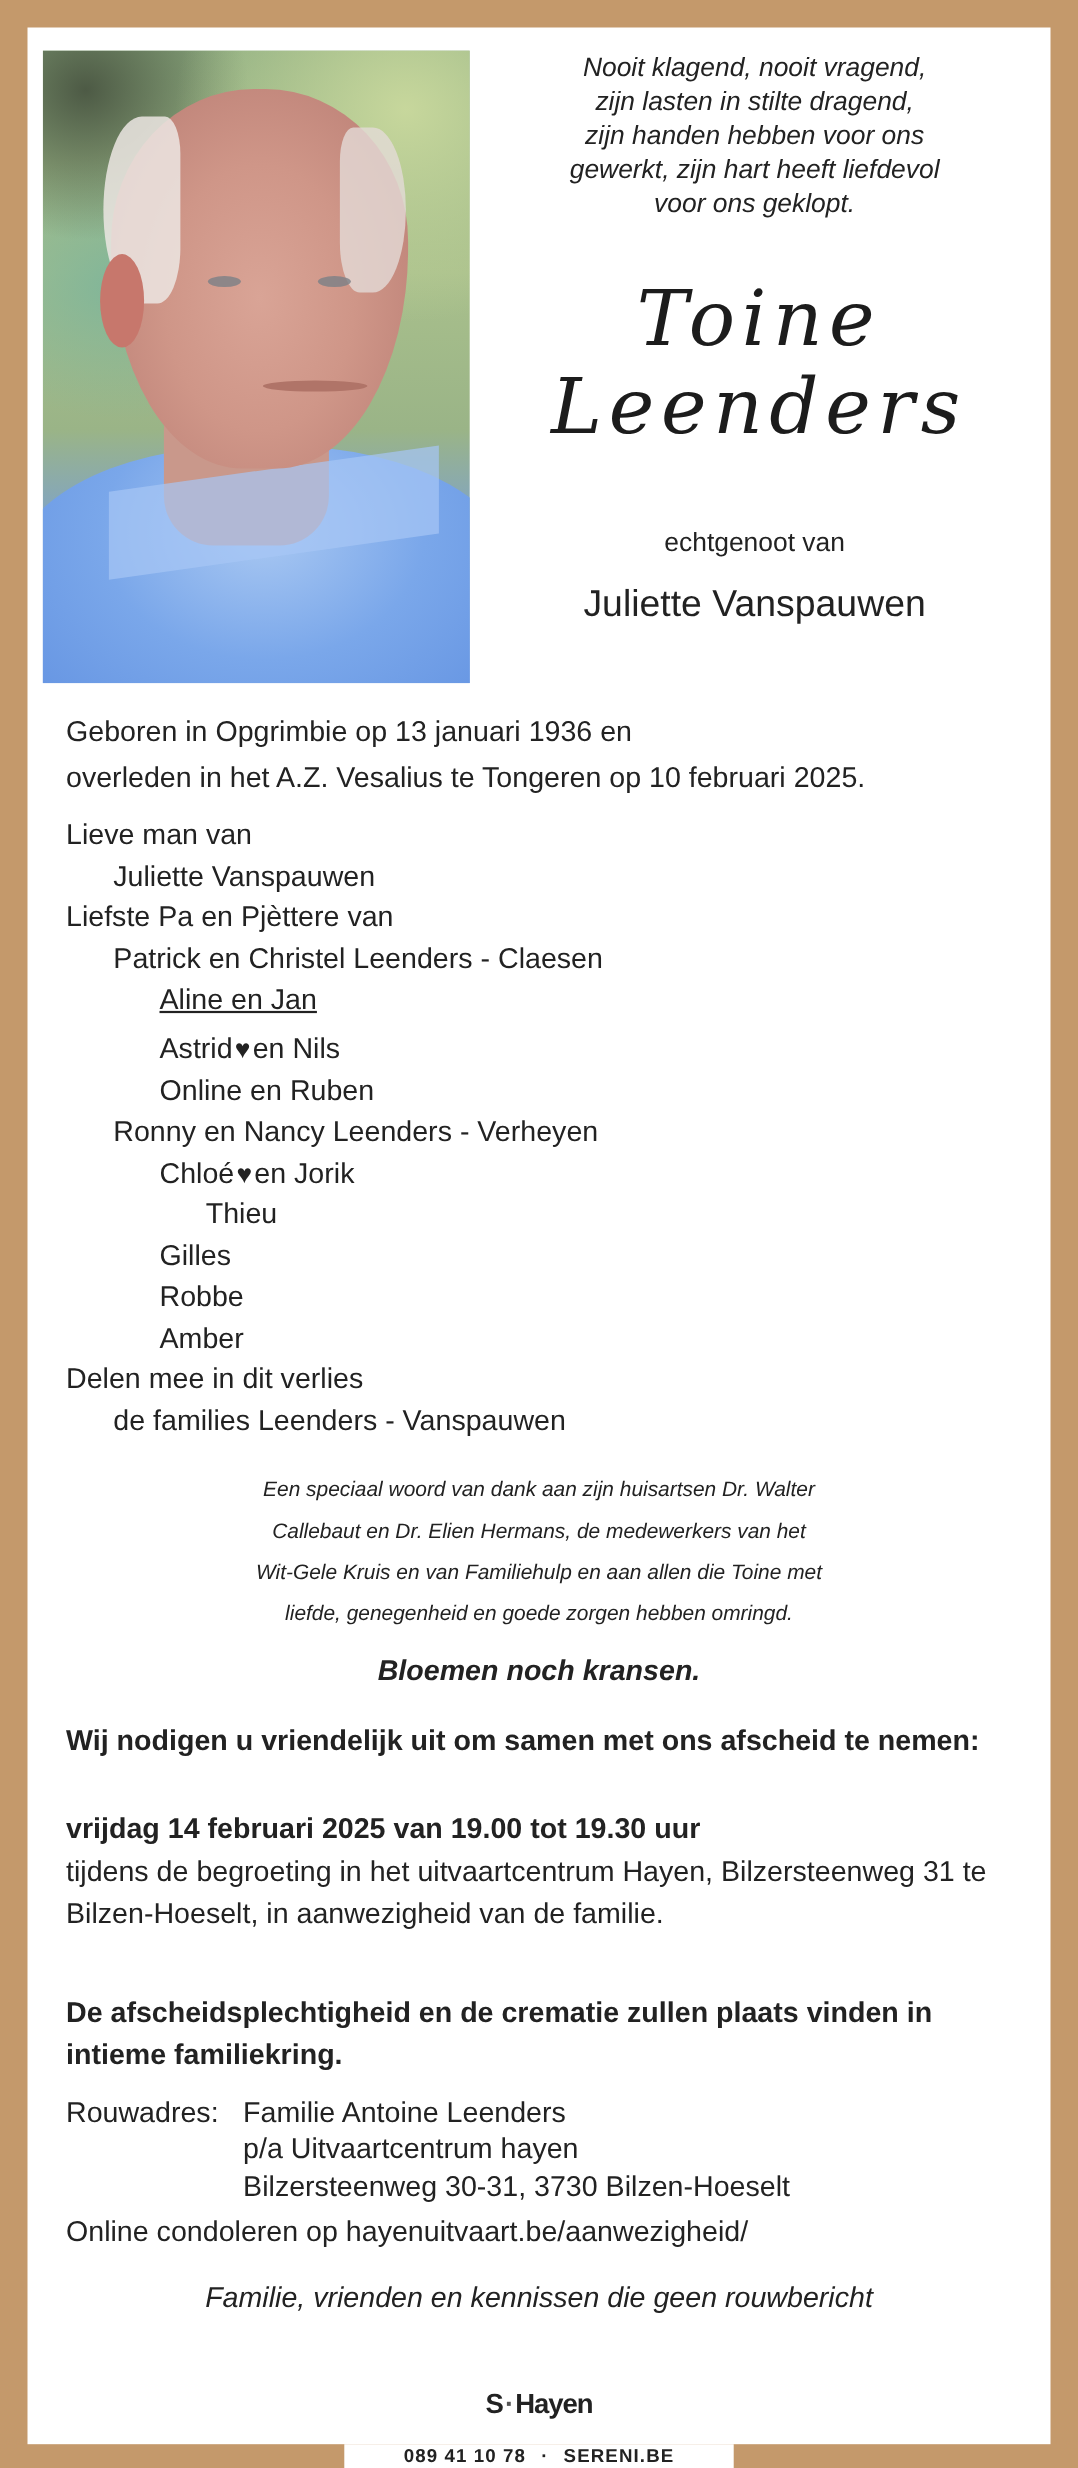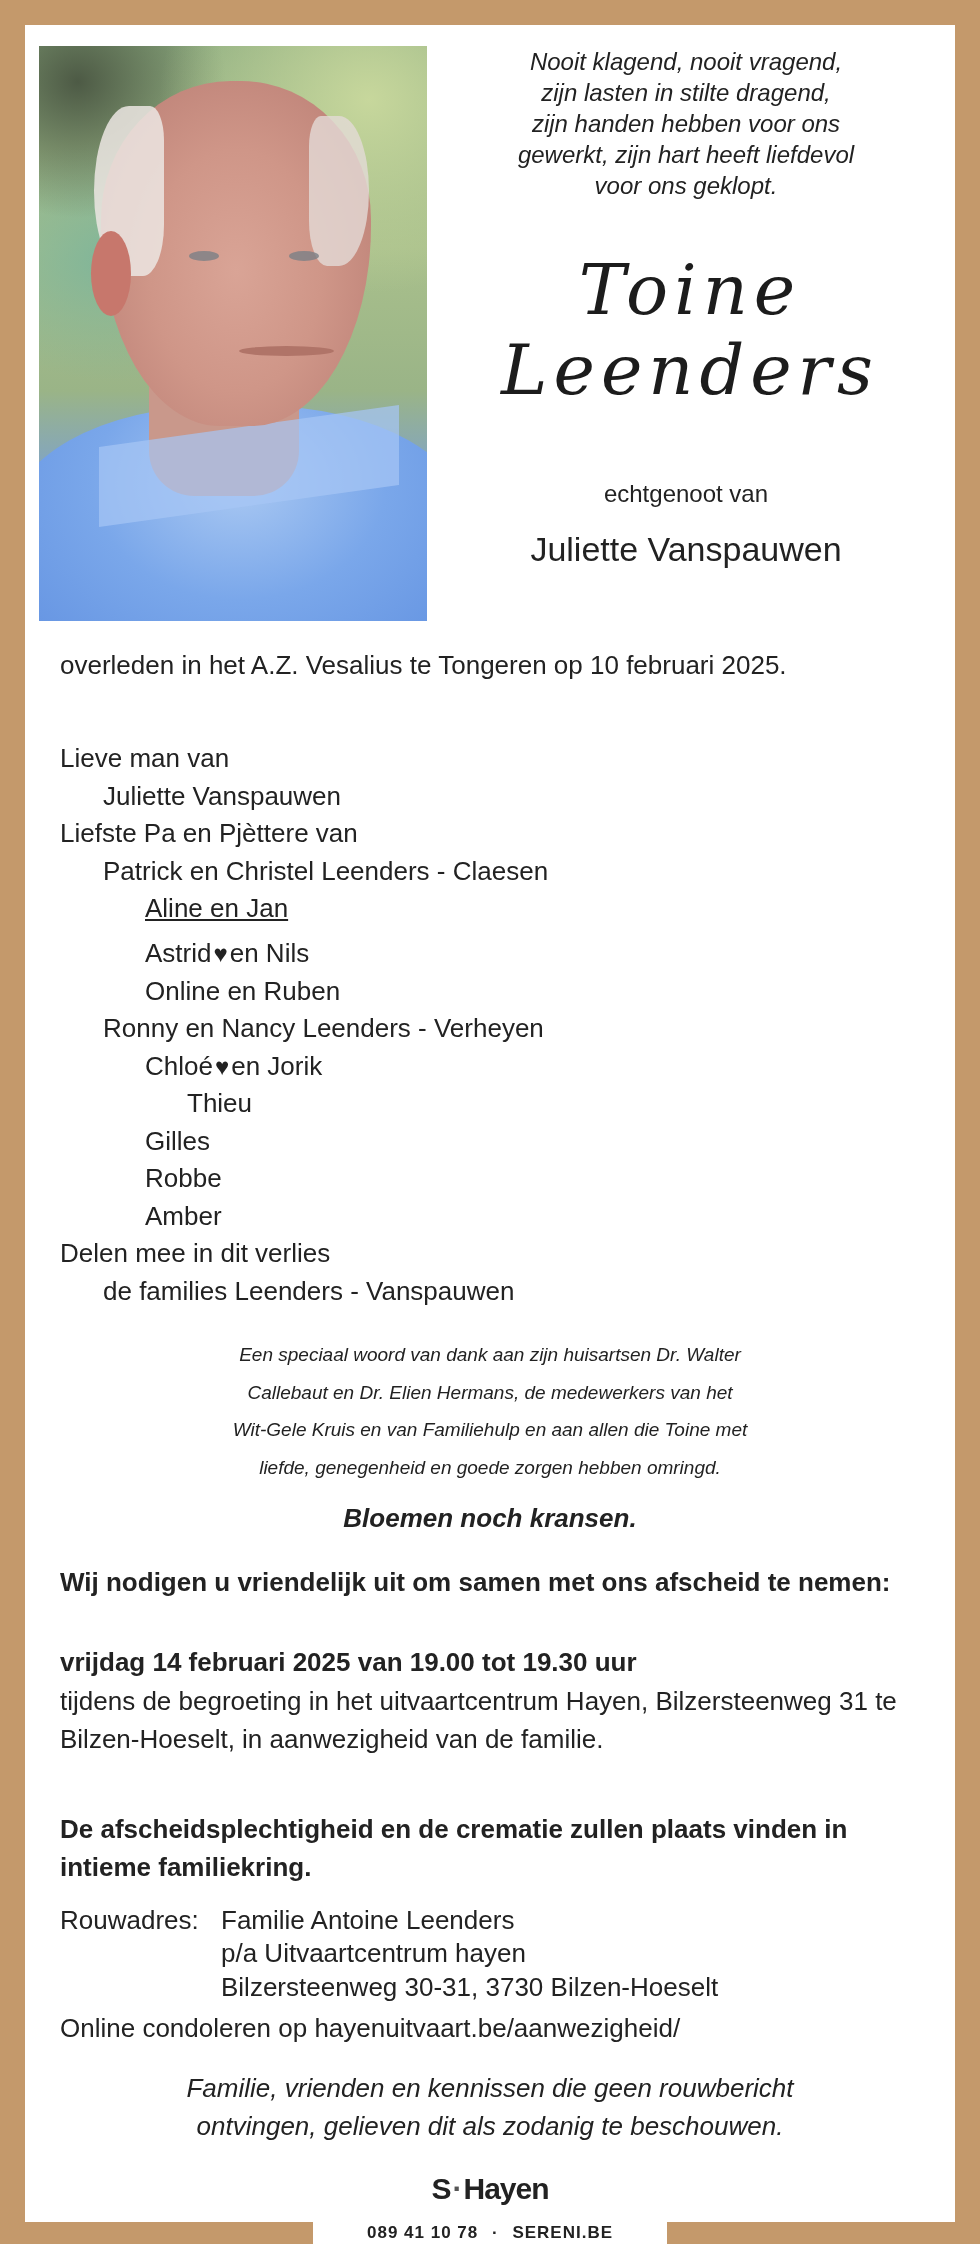--- a/index.html
+++ b/index.html
@@ -45,21 +45,21 @@
   .flowers { position:absolute; left:60px; width:860px; top:1503px; text-align:center; font-style:italic; font-weight:bold; font-size:26px; }
   .invite { position:absolute; left:60px; width:860px; top:1563px; font-weight:bold; font-size:26px; line-height:38px; }
   .when { position:absolute; left:60px; top:1647px; font-weight:bold; font-size:26px; white-space:nowrap; }
   .where { position:absolute; left:60px; width:860px; top:1683px; font-size:26px; line-height:37.5px; }
   .ceremony { position:absolute; left:60px; width:860px; top:1810px; font-weight:bold; font-size:26px; line-height:38px; }
   .addr-label { position:absolute; left:60px; top:1905px; font-size:26px; }
   .addr-line { position:absolute; left:221px; font-size:26px; white-space:nowrap; }
   .online { position:absolute; left:60px; top:2013px; font-size:26px; white-space:nowrap; }
   .notice { position:absolute; left:60px; width:860px; top:2070px; text-align:center; font-style:italic; font-weight:normal;
             font-size:26px; line-height:37.5px; }
-  .logo { position:absolute; left:313px; width:354px; top:2172px; text-align:center; font-weight:bold; font-size:30px; letter-spacing:-1px; color:#222; }
+  .logo { position:absolute; left:313px; width:354px; top:2172px; text-align:center; font-weight:bold; font-size:25px; letter-spacing:-1px; color:#222; }
   .logo .s { color:#222; }
   .logo .dot { color:#555; margin:0 2px; }
   .contact { position:absolute; left:313px; width:354px; top:2222px; text-align:center; font-weight:bold; font-size:17px; line-height:22px; color:#222; letter-spacing:1px; }
 </style>
 </head>
 <body>
 
 <div class="panel"></div>
 <div class="tab"></div>
 
@@ -85,20 +85,21 @@
   <div>voor ons geklopt.</div>
 </div>
 
 <div class="name" style="top:250px;">Toine</div>
 <div class="name" style="top:330px;">Leenders</div>
 
 <div class="spouse-label">echtgenoot van</div>
 <div class="spouse-name">Juliette Vanspauwen</div>
 
 <div class="birth">
+  <div>Geboren in Opgrimbie op 13 januari 1936 en</div>
   <div>overleden in het A.Z. Vesalius te Tongeren op 10 februari 2025.</div>
 </div>
 
 <div class="family" id="family">
     <div class="frow" style="left: 60px; top: 0px;"><span>Lieve man van</span></div>
     <div class="frow" style="left: 103px; top: 38px;"><span>Juliette Vanspauwen</span></div>
     <div class="frow" style="left: 60px; top: 75px;"><span>Liefste Pa en Pjèttere van</span></div>
     <div class="frow" style="left: 103px; top: 113px;"><span>Patrick en Christel Leenders - Claesen</span></div>
     <div class="frow" style="left: 145px; top: 150px; text-decoration: underline;"><span>Aline en Jan</span></div>
     <div class="frow" style="left: 145px; top: 195px;"><span>Astrid</span><span class="heart">♥</span><span>en Nils</span></div>
@@ -128,21 +129,20 @@
 
 <div class="addr-label">Rouwadres:</div>
 <div class="addr-line" style="top:1905px;">Familie Antoine Leenders</div>
 <div class="addr-line" style="top:1938px;">p/a Uitvaartcentrum hayen</div>
 <div class="addr-line" style="top:1972px;">Bilzersteenweg 30-31, 3730 Bilzen-Hoeselt</div>
 
 <div class="online">Online condoleren op hayenuitvaart.be/aanwezigheid/</div>
 
 <div class="notice">
   <div>Familie, vrienden en kennissen die geen rouwbericht</div>
-  <div>ontvingen, gelieven dit als zodanig te beschouwen.</div>
 </div>
 
 <div class="logo">
   <span class="s">S</span><span class="dot">·</span><span>Hayen</span>
 </div>
 <div class="contact">
   <span>089 41 10 78</span>
   <span style="margin:0 8px;">·</span>
   <span>SERENI.BE</span>
 </div>

